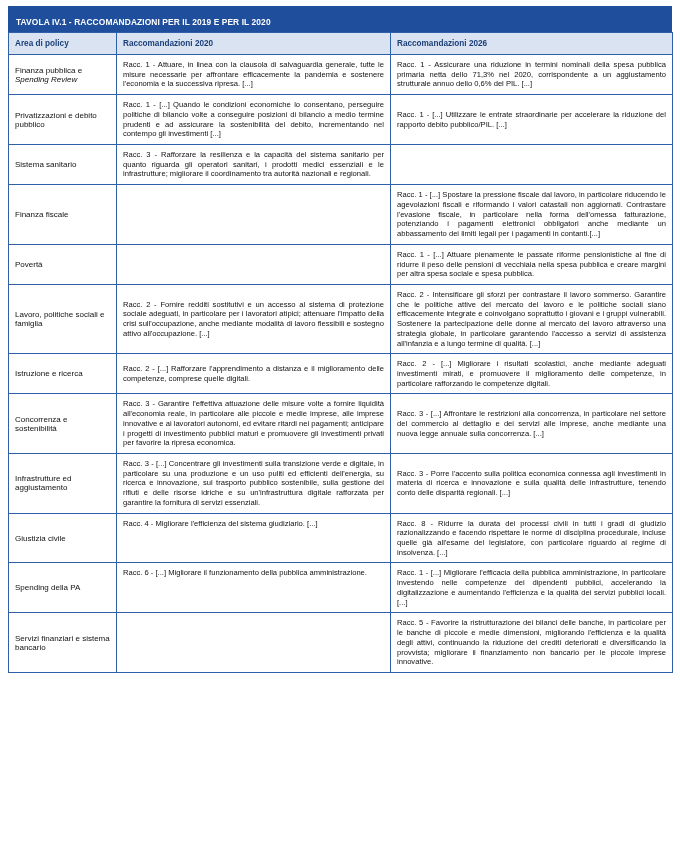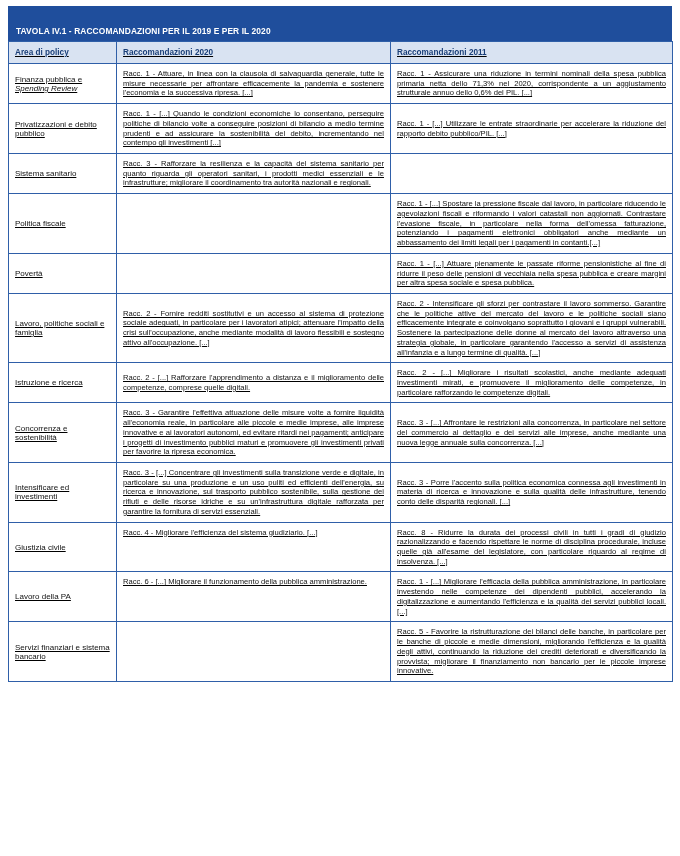--- a/index.html
+++ b/index.html
@@ -17,32 +17,31 @@
     width: 680px;
     box-sizing: border-box;
     padding: 6px 8px 0 8px;
   }
   .table-title {
     background: #1f4e9c;
     color: #ffffff;
     font-size: 8.4px;
     font-weight: bold;
     letter-spacing: 0.1px;
-    padding: 19px 6px 5px 7px;
+    padding: 10px 6px 5px 7px;
     border: 1px solid #1f4e9c;
     border-bottom: none;
     box-sizing: border-box;
     width: 664px;
   }
   table.rec {
     border-collapse: collapse;
     width: 664px;
     table-layout: fixed;
     font-size: 7.6px;
-    text-decoration: underline;
   }
   table.rec th, table.rec td {
     border: 1px solid #2f5fa8;
     vertical-align: middle;
     padding: 5px 6px;
     box-sizing: border-box;
   }
   table.rec thead th {
     background: #d9e3f2;
     color: #1a3f78;
@@ -80,41 +79,41 @@
   <table class="rec">
     <colgroup>
       <col class="c-area">
       <col class="c-2020">
       <col class="c-2019">
     </colgroup>
     <thead>
       <tr>
         <th>Area di policy</th>
         <th>Raccomandazioni 2020</th>
-        <th>Raccomandazioni 2011</th>
+        <th>Raccomandazioni 2026</th>
       </tr>
     </thead>
     <tbody>
       <tr>
         <td class="area"><span>Finanza pubblica e </span><span class="it">Spending Review</span></td>
         <td class="cell">Racc. 1 - Attuare, in linea con la clausola di salvaguardia generale, tutte le misure necessarie per affrontare efficacemente la pandemia e sostenere l'economia e la successiva ripresa. [...]</td>
         <td class="cell">Racc. 1 - Assicurare una riduzione in termini nominali della spesa pubblica primaria netta dello 71,3% nel 2020, corrispondente a un aggiustamento strutturale annuo dello 0,6% del PIL. [...]</td>
       </tr>
       <tr>
         <td class="area">Privatizzazioni e debito pubblico</td>
         <td class="cell">Racc. 1 - [...] Quando le condizioni economiche lo consentano, perseguire politiche di bilancio volte a conseguire posizioni di bilancio a medio termine prudenti e ad assicurare la sostenibilità del debito, incrementando nel contempo gli investimenti [...]</td>
         <td class="cell">Racc. 1 - [...] Utilizzare le entrate straordinarie per accelerare la riduzione del rapporto debito pubblico/PIL. [...]</td>
       </tr>
       <tr>
         <td class="area">Sistema sanitario</td>
         <td class="cell">Racc. 3 - Rafforzare la resilienza e la capacità del sistema sanitario per quanto riguarda gli operatori sanitari, i prodotti medici essenziali e le infrastrutture; migliorare il coordinamento tra autorità nazionali e regionali.</td>
         <td class="cell empty"></td>
       </tr>
       <tr>
-        <td class="area">Politica fiscale</td>
+        <td class="area">Finanza fiscale</td>
         <td class="cell empty"></td>
         <td class="cell">Racc. 1 - [...] Spostare la pressione fiscale dal lavoro, in particolare riducendo le agevolazioni fiscali e riformando i valori catastali non aggiornati. Contrastare l'evasione fiscale, in particolare nella forma dell'omessa fatturazione, potenziando i pagamenti elettronici obbligatori anche mediante un abbassamento dei limiti legali per i pagamenti in contanti.[...]</td>
       </tr>
       <tr>
         <td class="area">Povertà</td>
         <td class="cell empty"></td>
         <td class="cell">Racc. 1 - [...] Attuare pienamente le passate riforme pensionistiche al fine di ridurre il peso delle pensioni di vecchiaia nella spesa pubblica e creare margini per altra spesa sociale e spesa pubblica.</td>
       </tr>
       <tr>
         <td class="area">Lavoro, politiche sociali e famiglia</td>
@@ -125,31 +124,31 @@
         <td class="area">Istruzione e ricerca</td>
         <td class="cell">Racc. 2 - [...]  Rafforzare l'apprendimento a distanza e il miglioramento delle competenze, comprese quelle digitali.</td>
         <td class="cell">Racc. 2 - [...] Migliorare i risultati scolastici, anche mediante adeguati investimenti mirati, e promuovere il miglioramento delle competenze, in particolare rafforzando le competenze digitali.</td>
       </tr>
       <tr>
         <td class="area">Concorrenza e sostenibilità</td>
         <td class="cell">Racc. 3 - Garantire l'effettiva attuazione delle misure volte a fornire liquidità all'economia reale, in particolare alle piccole e medie imprese, alle imprese innovative e ai lavoratori autonomi, ed evitare ritardi nei pagamenti; anticipare i progetti di investimento pubblici maturi e promuovere gli investimenti privati per favorire la ripresa economica.</td>
         <td class="cell">Racc. 3 - [...] Affrontare le restrizioni alla concorrenza, in particolare nel settore del commercio al dettaglio e dei servizi alle imprese, anche mediante una nuova legge annuale sulla concorrenza. [...]</td>
       </tr>
       <tr>
-        <td class="area">Intensificare ed investimenti</td>
+        <td class="area">Infrastrutture ed aggiustamento</td>
         <td class="cell">Racc. 3 - [...] Concentrare gli investimenti sulla transizione verde e digitale, in particolare su una produzione e un uso puliti ed efficienti dell'energia, su ricerca e innovazione, sul trasporto pubblico sostenibile, sulla gestione dei rifiuti e delle risorse idriche e su un'infrastruttura digitale rafforzata per garantire la fornitura di servizi essenziali.</td>
         <td class="cell">Racc. 3 - Porre l'accento sulla politica economica connessa agli investimenti in materia di ricerca e innovazione e sulla qualità delle infrastrutture, tenendo conto delle disparità regionali. [...]</td>
       </tr>
       <tr>
         <td class="area">Giustizia civile</td>
         <td class="cell top">Racc. 4 - Migliorare l'efficienza del sistema giudiziario. [...]</td>
         <td class="cell">Racc. 8 - Ridurre la durata dei processi civili in tutti i gradi di giudizio razionalizzando e facendo rispettare le norme di disciplina procedurale, incluse quelle già all'esame del legislatore, con particolare riguardo al regime di insolvenza. [...]</td>
       </tr>
       <tr>
-        <td class="area">Lavoro della PA</td>
+        <td class="area">Spending della PA</td>
         <td class="cell top">Racc. 6 - [...] Migliorare il funzionamento della pubblica amministrazione.</td>
         <td class="cell">Racc. 1 - [...] Migliorare l'efficacia della pubblica amministrazione, in particolare investendo nelle competenze dei dipendenti pubblici, accelerando la digitalizzazione e aumentando l'efficienza e la qualità dei servizi pubblici locali. [...]</td>
       </tr>
       <tr>
         <td class="area">Servizi finanziari e sistema bancario</td>
         <td class="cell empty"></td>
         <td class="cell">Racc. 5 - Favorire la ristrutturazione dei bilanci delle banche, in particolare per le banche di piccole e medie dimensioni, migliorando l'efficienza e la qualità degli attivi, continuando la riduzione dei crediti deteriorati e diversificando la provvista; migliorare il finanziamento non bancario per le piccole imprese innovative.</td>
       </tr>
     </tbody>
   </table>

